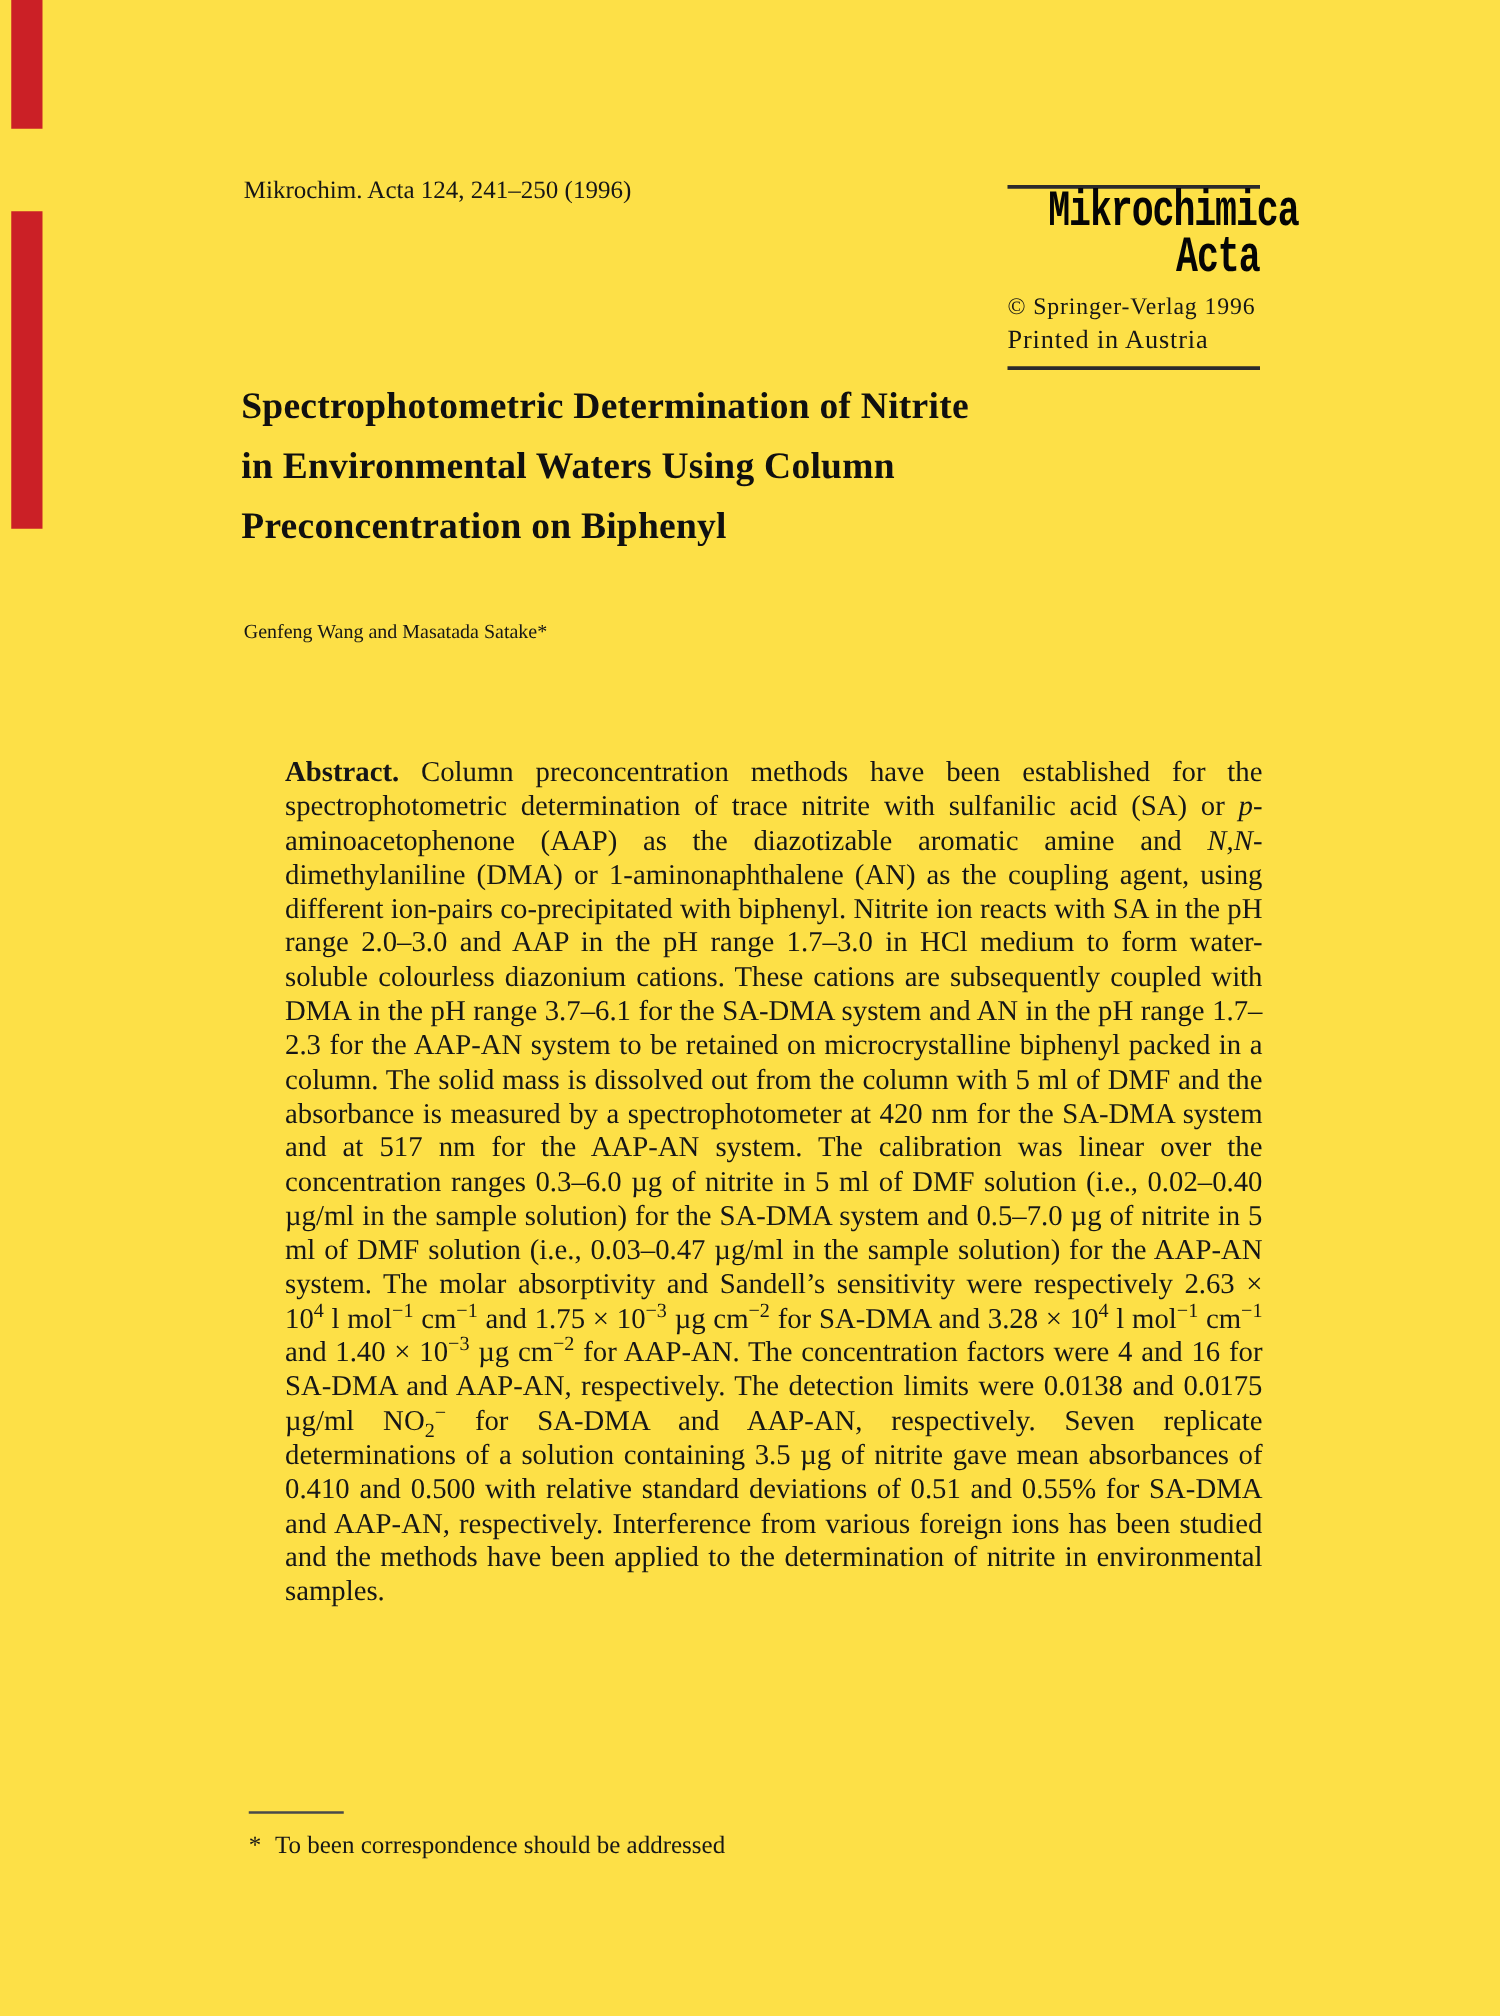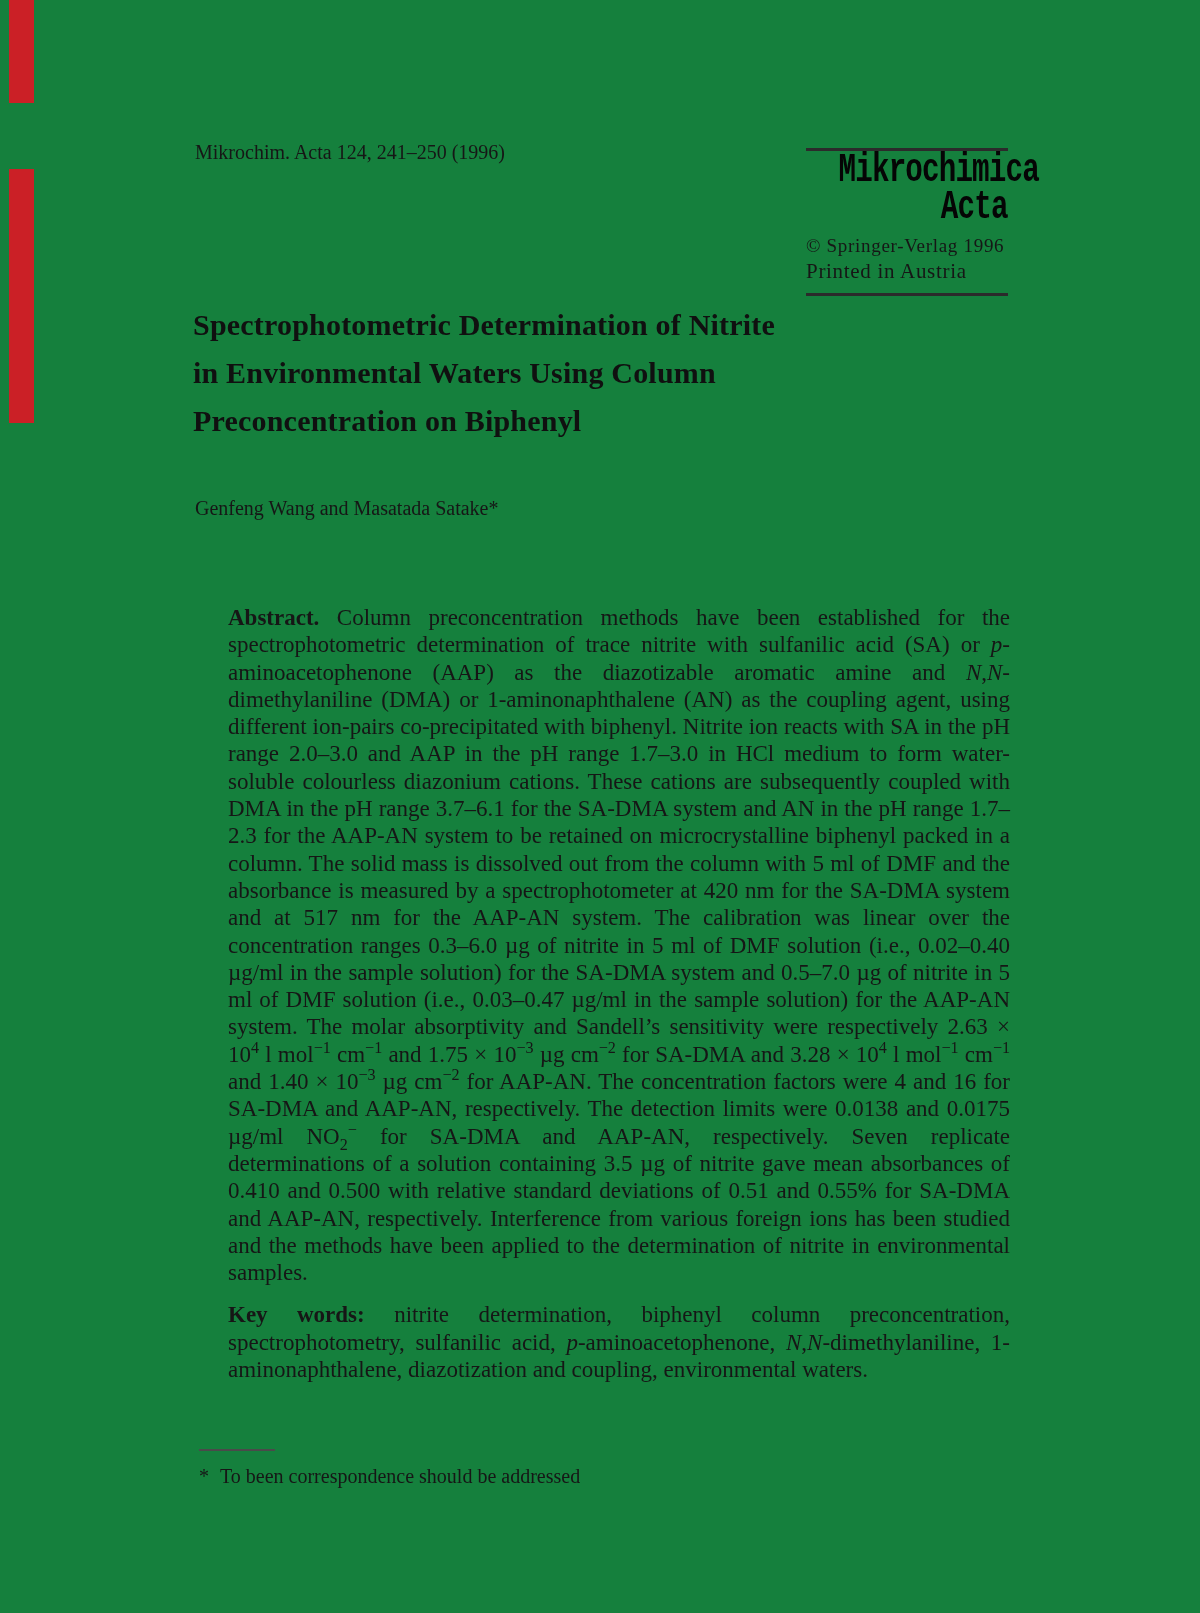--- a/index.html
+++ b/index.html
@@ -11,21 +11,21 @@
     width: 1200px;
     height: 1613px;
     position: relative;
     font-family: "Liberation Serif", serif;
     color: #161616;
     overflow: hidden;
   }
   .page {
     position: absolute;
     inset: 0;
-    background: #15803d;
+    background: #fde047;
   }
   
   .red-mark {
     position: absolute;
     left: 9px;
     width: 25px;
   }
   .journal-ref {
     position: absolute;
     left: 195px;
@@ -82,21 +82,21 @@
     font-size: 30px;
     line-height: 48px;
     font-weight: bold;
     color: #101010;
     letter-spacing: 0.2px;
   }
   .authors {
     position: absolute;
     left: 195px;
     top: 497px;
-    font-size: 20px;
+    font-size: 16px;
     white-space: nowrap;
   }
   .affiliation {
     position: absolute;
     left: 195px;
     top: 549px;
     font-size: 20px;
     white-space: nowrap;
   }
   .abstract-block {
@@ -157,21 +157,20 @@
     <div class="logo-rule bottom"></div>
   </div>
 
   <h1 class="title">Spectrophotometric Determination of Nitrite<br>in Environmental Waters Using Column<br>Preconcentration on Biphenyl</h1>
 
   <div class="authors">Genfeng Wang and Masatada Satake*</div>
 
 
   <div class="abstract-block">
     <p class="abstract"><b>Abstract.</b> Column preconcentration methods have been established for the spectrophotometric determination of trace nitrite with sulfanilic acid (SA) or <i>p</i>-aminoacetophenone (AAP) as the diazotizable aromatic amine and <i>N</i>,<i>N</i>-dimethylaniline (DMA) or 1-aminonaphthalene (AN) as the coupling agent, using different ion-pairs co-precipitated with biphenyl. Nitrite ion reacts with SA in the pH range 2.0–3.0 and AAP in the pH range 1.7–3.0 in HCl medium to form water-soluble colourless diazonium cations. These cations are subsequently coupled with DMA in the pH range 3.7–6.1 for the SA-DMA system and AN in the pH range 1.7–2.3 for the AAP-AN system to be retained on microcrystalline biphenyl packed in a column. The solid mass is dissolved out from the column with 5 ml of DMF and the absorbance is measured by a spectrophotometer at 420 nm for the SA-DMA system and at 517 nm for the AAP-AN system. The calibration was linear over the concentration ranges 0.3–6.0 µg of nitrite in 5 ml of DMF solution (i.e., 0.02–0.40 µg/ml in the sample solution) for the SA-DMA system and 0.5–7.0 µg of nitrite in 5 ml of DMF solution (i.e., 0.03–0.47 µg/ml in the sample solution) for the AAP-AN system. The molar absorptivity and Sandell’s sensitivity were respectively 2.63 × 10<sup>4</sup> l mol<sup>−1</sup> cm<sup>−1</sup> and 1.75 × 10<sup>−3</sup> µg cm<sup>−2</sup> for SA-DMA and 3.28 × 10<sup>4</sup> l mol<sup>−1</sup> cm<sup>−1</sup> and 1.40 × 10<sup>−3</sup> µg cm<sup>−2</sup> for AAP-AN. The concentration factors were 4 and 16 for SA-DMA and AAP-AN, respectively. The detection limits were 0.0138 and 0.0175 µg/ml NO<sub>2</sub><sup>−</sup> for SA-DMA and AAP-AN, respectively. Seven replicate determinations of a solution containing 3.5 µg of nitrite gave mean absorbances of 0.410 and 0.500 with relative standard deviations of 0.51 and 0.55% for SA-DMA and AAP-AN, respectively. Interference from various foreign ions has been studied and the methods have been applied to the determination of nitrite in environmental samples.</p>
-    <p class="keywords"><b>Key words:</b> nitrite determination, biphenyl column preconcentration, spectrophotometry, sulfanilic acid, <i>p</i>-aminoacetophenone, <i>N</i>,<i>N</i>-dimethylaniline, 1-aminonaphthalene, diazotization and coupling, environmental waters.</p>
   </div>
 
   <div class="footnote-rule"></div>
   <div class="footnote">
     <span class="marker">*</span><span>To been correspondence should be addressed</span>
   </div>
 
 </div>
 
 </body></html>

